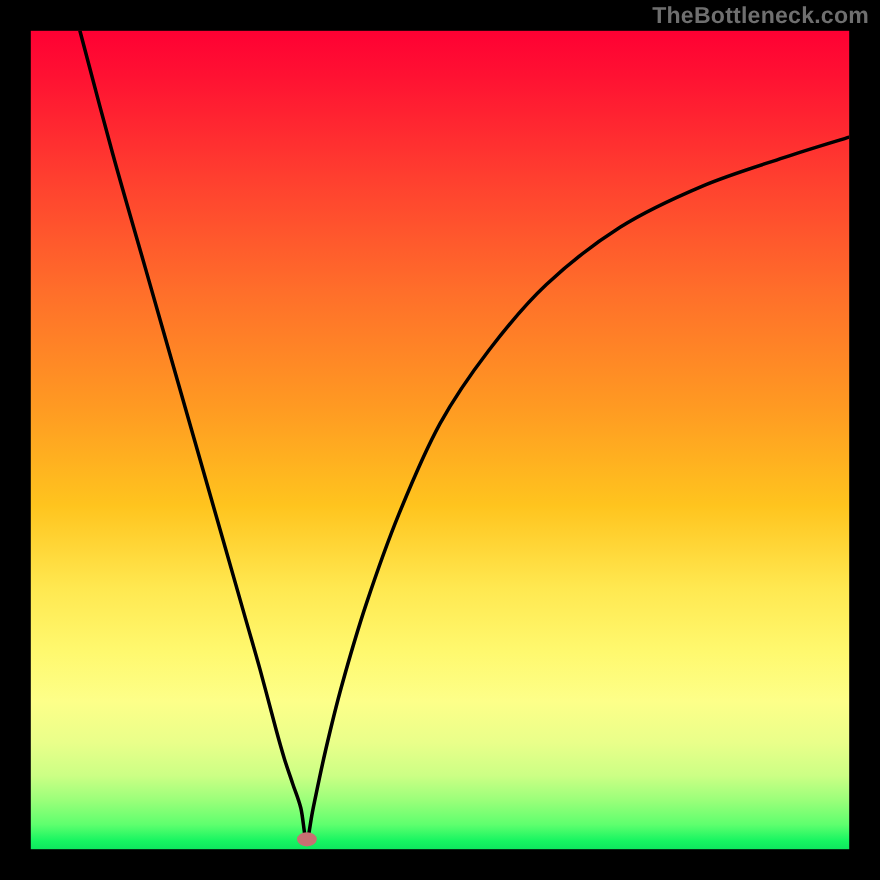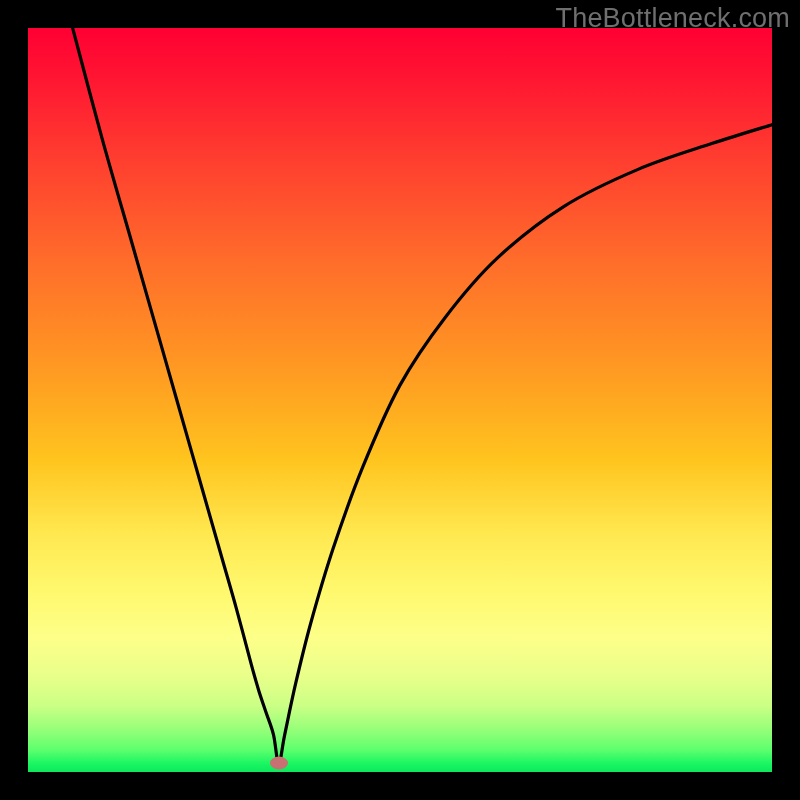--- a/index.html
+++ b/index.html
@@ -41,22 +41,22 @@
       #5eff6e 97%,
       #16f561 99%,
       #0ee75e 100%
     );
   }
   .watermark {
     position: absolute;
     top: 3px;
     right: 10px;
     color: #6f6f6f;
-    font-size: 27px;
-    font-weight: 400;
+    font-size: 21px;
+    font-weight: 700;
     letter-spacing: 0.2px;
     user-select: none;
   }
   svg.curve {
     position: absolute;
     inset: 0;
     width: 100%;
     height: 100%;
   }
   .marker {

